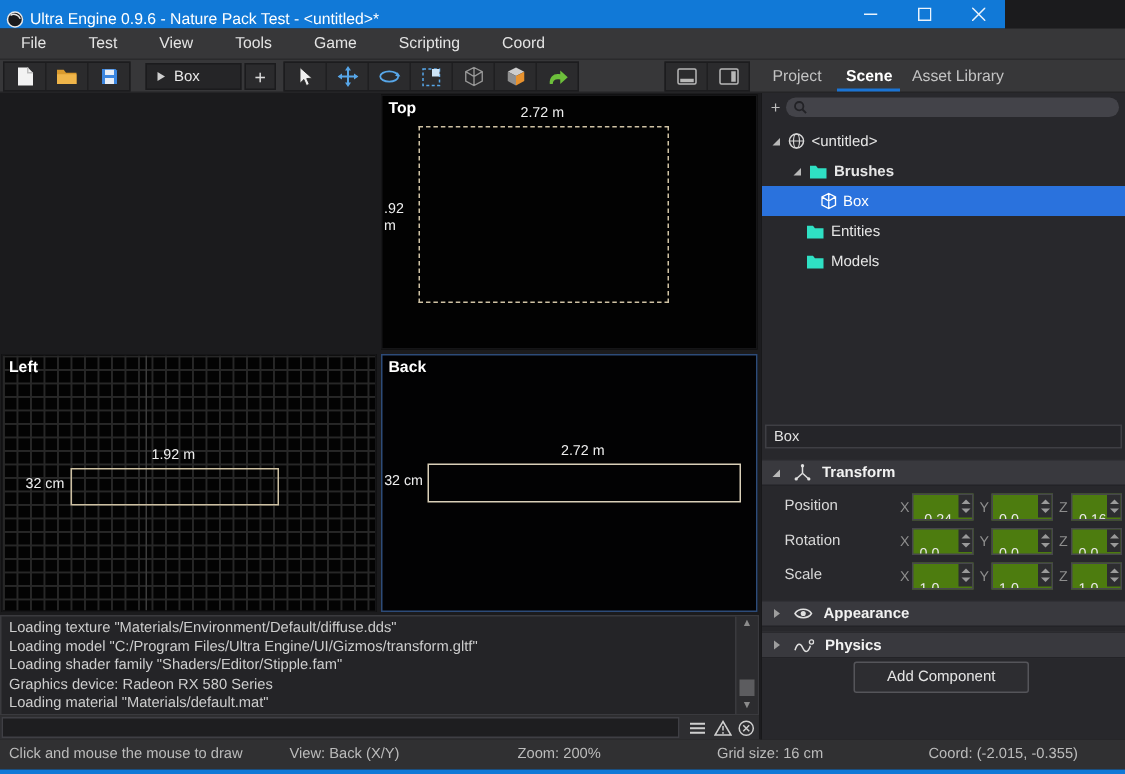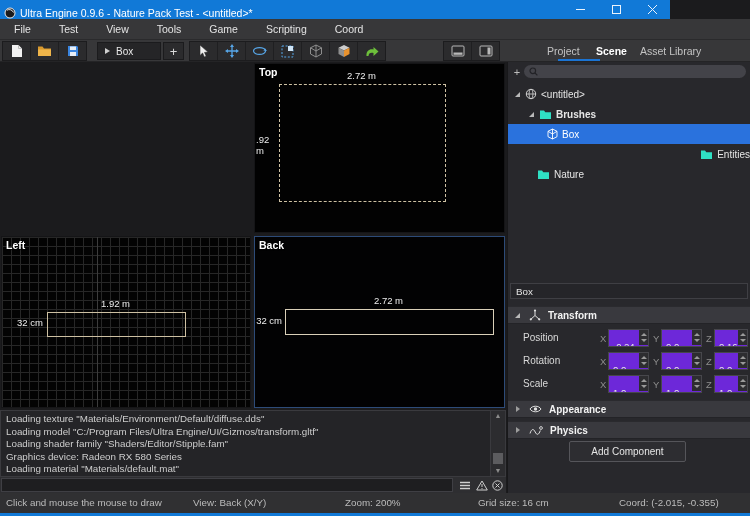--- a/index.html
+++ b/index.html
@@ -19,21 +19,21 @@
   
   .toolbar{left:0;top:40px;width:750px;height:22px;background:#373739;border-bottom:1px solid #242426;box-sizing:border-box;}
   .tb-group{position:absolute;top:1px;height:20px;display:flex;gap:1px;background:#1f1f21;border:1px solid #1c1c1e;box-sizing:border-box;}
   .tb-btn{width:27px;height:18px;background:#2b2b2d;display:flex;align-items:center;justify-content:center;}
   .combo{position:absolute;left:97px;top:2px;width:64px;height:18px;background:#252527;border:1px solid #1b1b1d;
          display:flex;align-items:center;box-sizing:border-box;color:#e8e8e8;}
   .combo .caret{width:0;height:0;border-left:5px solid #cfcfcf;border-top:3.5px solid transparent;border-bottom:3.5px solid transparent;margin:0 6px 0 7px;}
   .plus-btn{position:absolute;left:163px;top:2px;width:21px;height:18px;background:#2b2b2d;border:1px solid #1b1b1d;
             box-sizing:border-box;color:#dcdcdc;font-size:13px;display:flex;align-items:center;justify-content:center;}
   
-  .tab{position:absolute;top:41px;height:20px;display:flex;align-items:center;color:#c3c3c3;font-size:10.5px;margin-left:32px;}
+  .tab{position:absolute;top:41px;height:20px;display:flex;align-items:center;color:#c3c3c3;font-size:10.5px;}
   .tab.active{color:#fff;font-weight:bold;}
   .tab-underline{position:absolute;top:59px;height:2px;background:#1b74d4;}
   
   .vp{position:absolute;box-sizing:border-box;overflow:hidden;}
   .vp-label{position:absolute;left:4px;top:2px;font-weight:bold;font-size:10.5px;color:#fff;text-shadow:0 1px 1px #000;z-index:5;}
   .dim{position:absolute;color:#eee;font-size:9.5px;z-index:4;}
   .vp-persp{left:1px;top:63px;width:250px;height:170px;background:#29292b;border:1px solid #151517;}
   .persp-plane{position:absolute;left:-60%;top:24%;width:220%;height:170%;
     background-image:linear-gradient(#3b3b3e 1px,transparent 1px),linear-gradient(90deg,#3b3b3e 1px,transparent 1px);
     background-size:27px 27px;transform:perspective(250px) rotateX(60deg);transform-origin:50% 0;}
@@ -73,21 +73,21 @@
   .exp-open{width:0;height:0;border-bottom:5px solid #b9b9b9;border-left:5px solid transparent;}
   .exp-closed{width:0;height:0;border-left:4px solid #9d9d9d;border-top:3px solid transparent;border-bottom:3px solid transparent;}
   .namefield{position:absolute;left:2px;top:221px;width:238px;height:16px;background:#252529;border:1px solid #3f3f44;box-sizing:border-box;
              color:#e3e3e3;font-size:9.8px;padding:0 5px;font-family:"Liberation Sans",sans-serif;}
   .sect-head{position:absolute;left:0;width:100%;height:18px;background:#39393e;border-top:1px solid #2a2a2e;border-bottom:1px solid #232327;
              box-sizing:border-box;display:flex;align-items:center;color:#f2f2f2;font-weight:bold;font-size:10px;}
   .prow{position:absolute;left:0;width:100%;height:20px;color:#d9d9d9;}
   .prow .plabel{position:absolute;left:15px;top:4px;font-size:10px;}
   .axis{position:absolute;top:5px;color:#8d8d8d;font-size:9.5px;}
   .ninput-wrap{position:absolute;top:1px;width:41px;height:17px;}
-  .ninput{width:100%;height:100%;background:#6d28d9;border:1px solid #47474c;box-sizing:border-box;color:#e8e8e8;
+  .ninput{width:100%;height:100%;background:#4d7c0f;border:1px solid #47474c;box-sizing:border-box;color:#e8e8e8;
           font-size:9.5px;padding:16px 10px 0 4px;font-family:"Liberation Sans",sans-serif;}
   .spin{position:absolute;right:1px;top:1px;width:9px;height:15px;background:#2d2d30;display:flex;flex-direction:column;align-items:center;justify-content:space-evenly;}
   .spin-up{width:0;height:0;border-bottom:3px solid #9a9a9a;border-left:3px solid transparent;border-right:3px solid transparent;}
   .spin-dn{width:0;height:0;border-top:3px solid #9a9a9a;border-left:3px solid transparent;border-right:3px solid transparent;}
   .addcomp{position:absolute;left:61px;top:379px;width:117px;height:21px;background:#2d2d31;border:1px solid #55555a;border-radius:2px;
            color:#e5e5e5;font-size:10px;display:flex;align-items:center;justify-content:center;box-sizing:border-box;}
   svg{display:block;}
 </style>
 </head>
 <body>
@@ -359,35 +359,35 @@
       <span style="margin-left:4px;font-weight:bold;">Brushes</span>
     </div>
     <div class="tree-row selected" style="top:62px;">
       <span style="margin-left:39px;">
           <svg width="11" height="12" viewBox="0 0 11 12">
             <path d="M5.5,1 L10,3.3 L10,8.7 L5.5,11 L1,8.7 L1,3.3 Z M5.5,1 L5.5,6 M1,3.3 L5.5,6 L10,3.3 M5.5,11 L5.5,6" fill="none" stroke="#ffffff" stroke-width="0.9"></path>
           </svg>
         </span>
       <span style="margin-left:4px;">Box</span>
     </div>
-    <div class="tree-row" style="top:82px;justify-content:flex-end;">
+    <div class="tree-row" style="top:82px;">
       <span style="margin-left:29px;">
           <svg width="13" height="11" viewBox="0 0 13 11">
             <path d="M1,1.5 h4 l1.3,1.7 H12 V10 H1 Z" fill="#2fe0c4"></path>
           </svg>
         </span>
       <span style="margin-left:4px;">Entities</span>
     </div>
     <div class="tree-row" style="top:102px;">
       <span style="margin-left:29px;">
           <svg width="13" height="11" viewBox="0 0 13 11">
             <path d="M1,1.5 h4 l1.3,1.7 H12 V10 H1 Z" fill="#2fe0c4"></path>
           </svg>
         </span>
-      <span style="margin-left:4px;">Nature</span>
+      <span style="margin-left:4px;">Models</span>
     </div>
 
     <input class="namefield" value="Box" style="">
 
     <div class="sect-head" style="top:244px;">
       <span class="exp-open" style="margin-left:7px;"></span>
       <span style="margin-left:9px;">
           <svg width="12" height="12" viewBox="0 0 12 12">
             <g stroke="#e0e0e0" stroke-width="1">
               <line x1="6" y1="6.5" x2="6" y2="1.5"></line>

